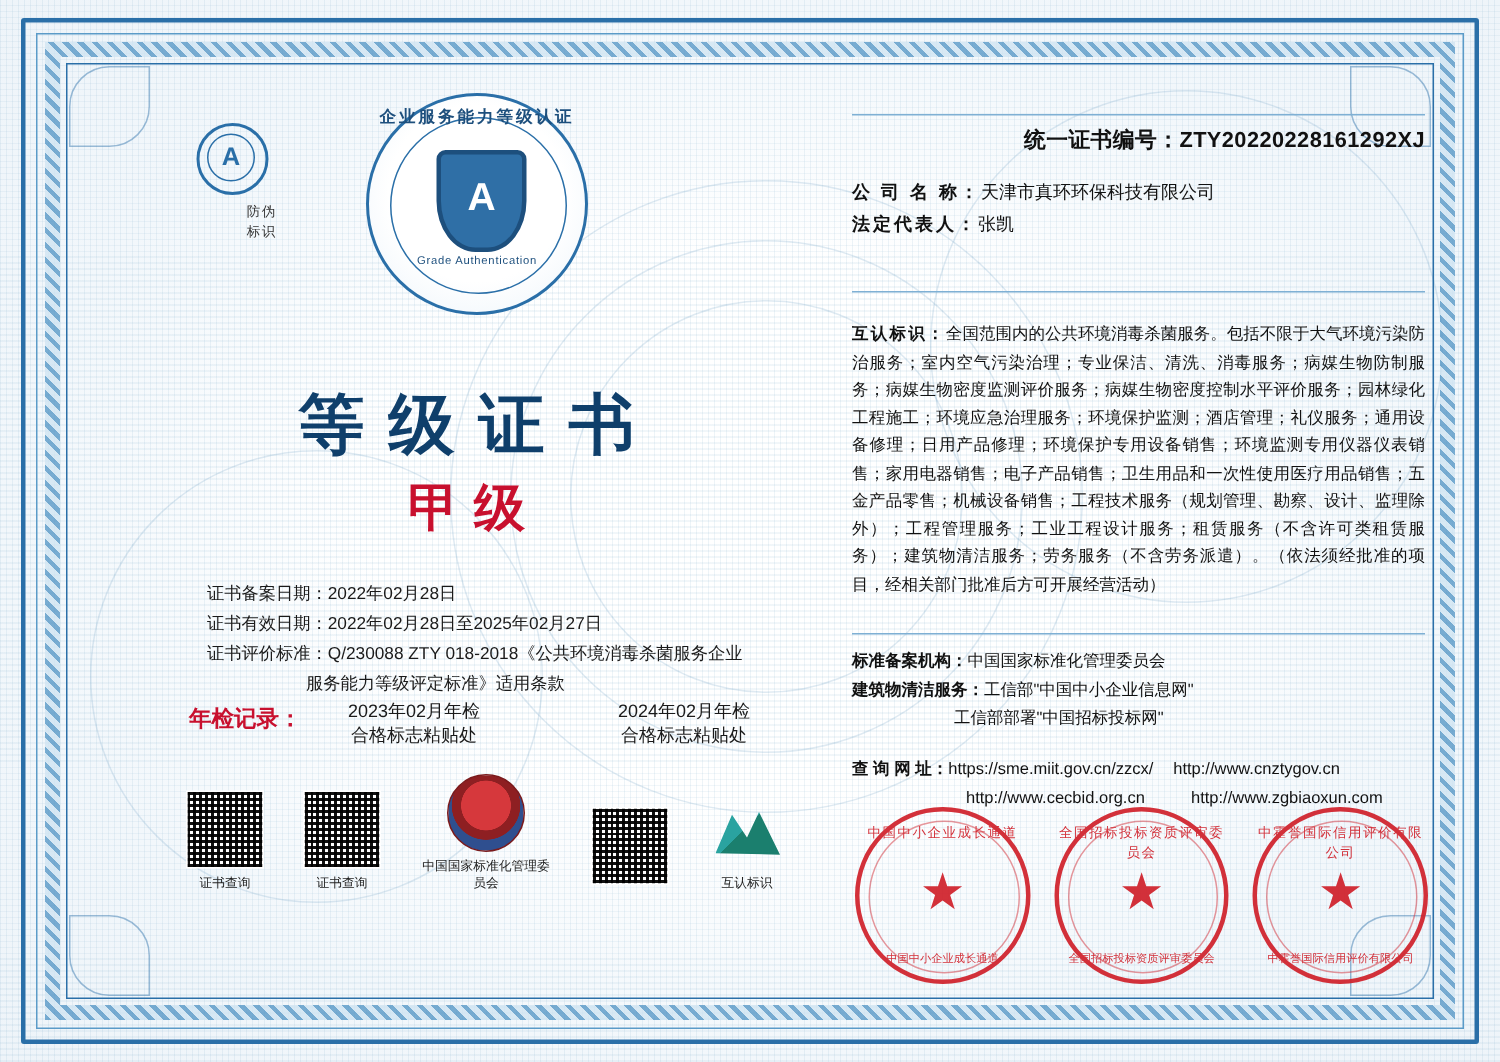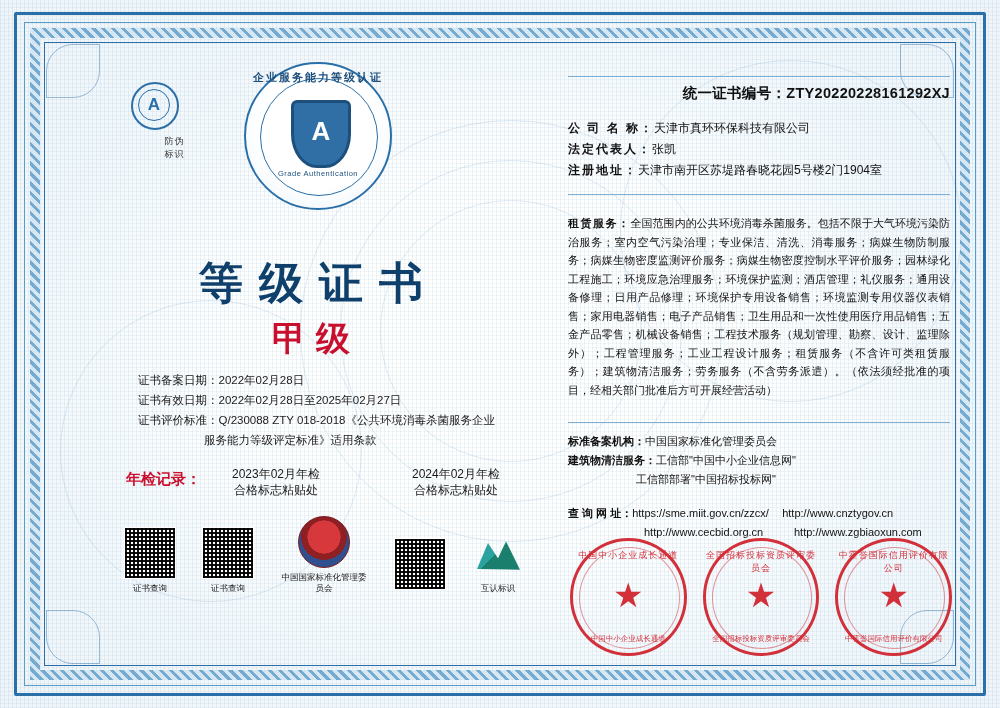--- a/index.html
+++ b/index.html
@@ -198,21 +198,21 @@
     font-size: 34px;
     font-weight: bold;
     color: #c8102e;
     letter-spacing: 10px;
     text-indent: 10px;
   }
 
   
   .detail-list {
     position: absolute;
-    left: 82px; top: 316px;
+    left: 82px; top: 332px;
     width: 400px;
     font-size: 11.5px;
     color: #1a1a1a;
     line-height: 20px;
   }
   .detail-list .row { white-space: nowrap; }
   .detail-list .indent { padding-left: 66px; }
 
   .annual {
     position: absolute;
@@ -492,30 +492,27 @@
         <span class="label">统一证书编号：</span><span class="val">ZTY20220228161292XJ</span>
       </div>
 
       <div class="fields">
         <div class="field">
           <span class="lab">公 司 名 称：</span><span class="val">天津市真环环保科技有限公司</span>
         </div>
         <div class="field">
           <span class="lab">法定代表人：</span><span class="val">张凯</span>
         </div>
-        <div class="field">
-          <span class="lab">注册地址：</span><span class="val">天津市南开区苏堤路春晓花园5号楼2门1904室</span>
-        </div>
       </div>
 
       <div class="divider" style="top:22px;"></div>
       <div class="divider" style="top:140px;"></div>
 
       <div class="scope">
-        <span class="lab">租赁服务：</span><span>全国范围内的公共环境消毒杀菌服务。包括不限于大气环境污染防治服务；室内空气污染治理；专业保洁、清洗、消毒服务；病媒生物防制服务；病媒生物密度监测评价服务；病媒生物密度控制水平评价服务；园林绿化工程施工；环境应急治理服务；环境保护监测；酒店管理；礼仪服务；通用设备修理；日用产品修理；环境保护专用设备销售；环境监测专用仪器仪表销售；家用电器销售；电子产品销售；卫生用品和一次性使用医疗用品销售；五金产品零售；机械设备销售；工程技术服务（规划管理、勘察、设计、监理除外）；工程管理服务；工业工程设计服务；租赁服务（不含许可类租赁服务）；建筑物清洁服务；劳务服务（不含劳务派遣）。（依法须经批准的项目，经相关部门批准后方可开展经营活动）</span>
+        <span class="lab">互认标识：</span><span>全国范围内的公共环境消毒杀菌服务。包括不限于大气环境污染防治服务；室内空气污染治理；专业保洁、清洗、消毒服务；病媒生物防制服务；病媒生物密度监测评价服务；病媒生物密度控制水平评价服务；园林绿化工程施工；环境应急治理服务；环境保护监测；酒店管理；礼仪服务；通用设备修理；日用产品修理；环境保护专用设备销售；环境监测专用仪器仪表销售；家用电器销售；电子产品销售；卫生用品和一次性使用医疗用品销售；五金产品零售；机械设备销售；工程技术服务（规划管理、勘察、设计、监理除外）；工程管理服务；工业工程设计服务；租赁服务（不含许可类租赁服务）；建筑物清洁服务；劳务服务（不含劳务派遣）。（依法须经批准的项目，经相关部门批准后方可开展经营活动）</span>
       </div>
 
       <div class="divider" style="top:368px;"></div>
 
       <div class="orgs">
         <div>
           <span class="lab">标准备案机构：</span><span>中国国家标准化管理委员会</span>
         </div>
         <div>
           <span class="lab">建筑物清洁服务：</span><span>工信部"中国中小企业信息网"</span>

